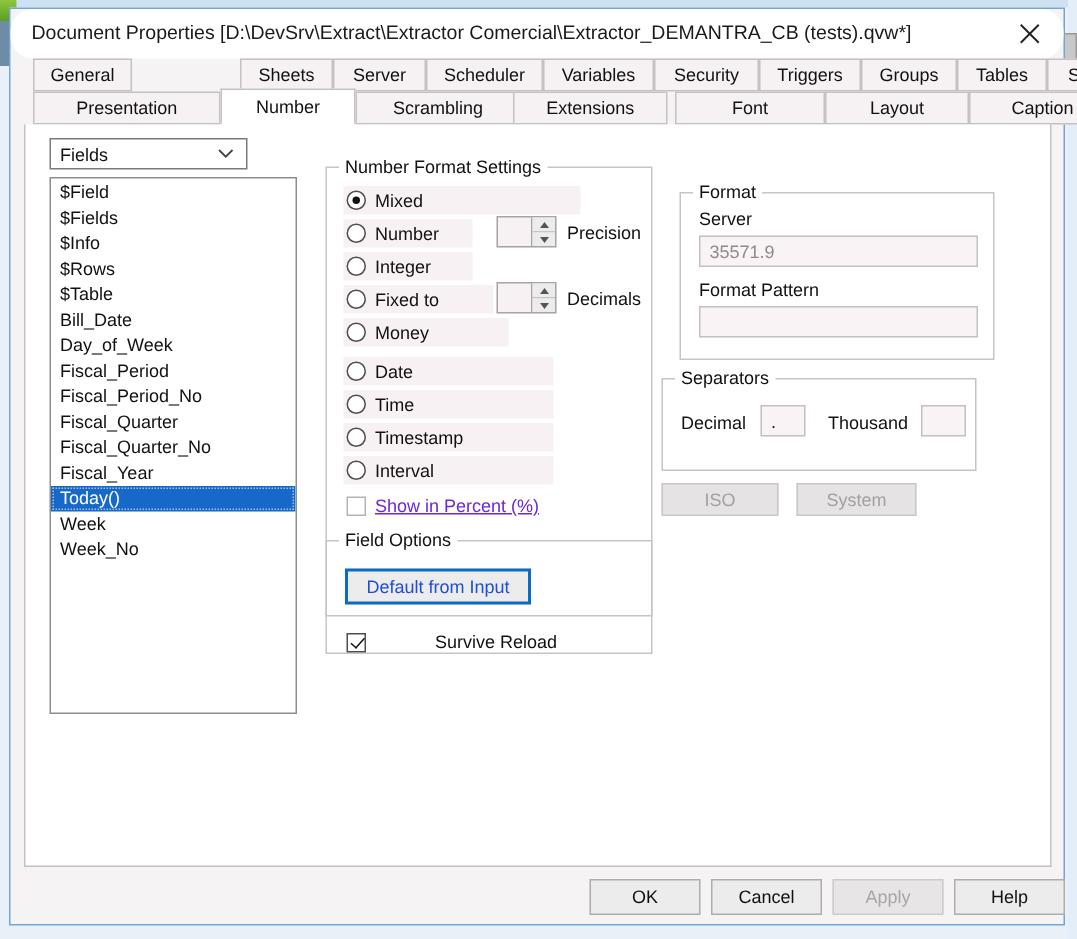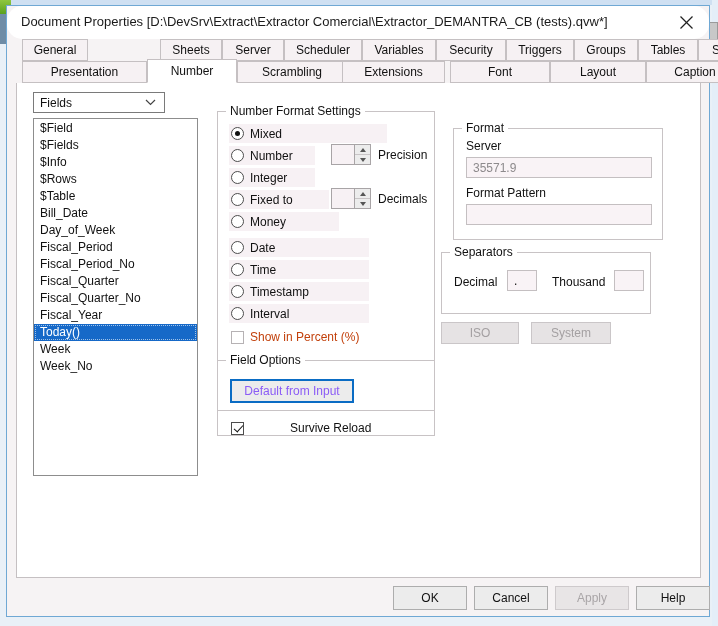--- a/index.html
+++ b/index.html
@@ -311,21 +311,21 @@
   .check-row .cb.on::after {
     content: "";
     position: absolute;
     left: 4px; top: 0px;
     width: 4px; height: 8px;
     border: solid #111;
     border-width: 0 1.6px 1.6px 0;
     transform: rotate(42deg);
   }
   .check-row .clabel { font-size: 12px; color: #111; white-space: nowrap; }
-  .check-row.disabled .clabel { color: #c2410c; }
+  .check-row.disabled .clabel { color: #6d28d9; text-decoration: underline; }
 
   
   .tbox {
     position: absolute;
     background: #f9f3f6;
     border: 1px solid #c4bfc1;
     box-sizing: border-box;
     font-size: 12px;
     display: flex;
     align-items: center;
@@ -345,21 +345,21 @@
   
   .btn {
     position: absolute;
     background: #ececec;
     border: 1px solid #adadad;
     box-sizing: border-box;
     display: flex;
     align-items: center;
     justify-content: center;
     font-size: 12px;
-    color: #8b5cf6;
+    color: #1d4ed8;
     cursor: default;
     white-space: nowrap;
   }
   .btn.disabled { color: #a4a0a2; background: #e6e3e4; border-color: #cac6c8; }
   .btn.focused {
     border: 2px solid #0a6cc4;
     background: #ececec;
   }
 
   

